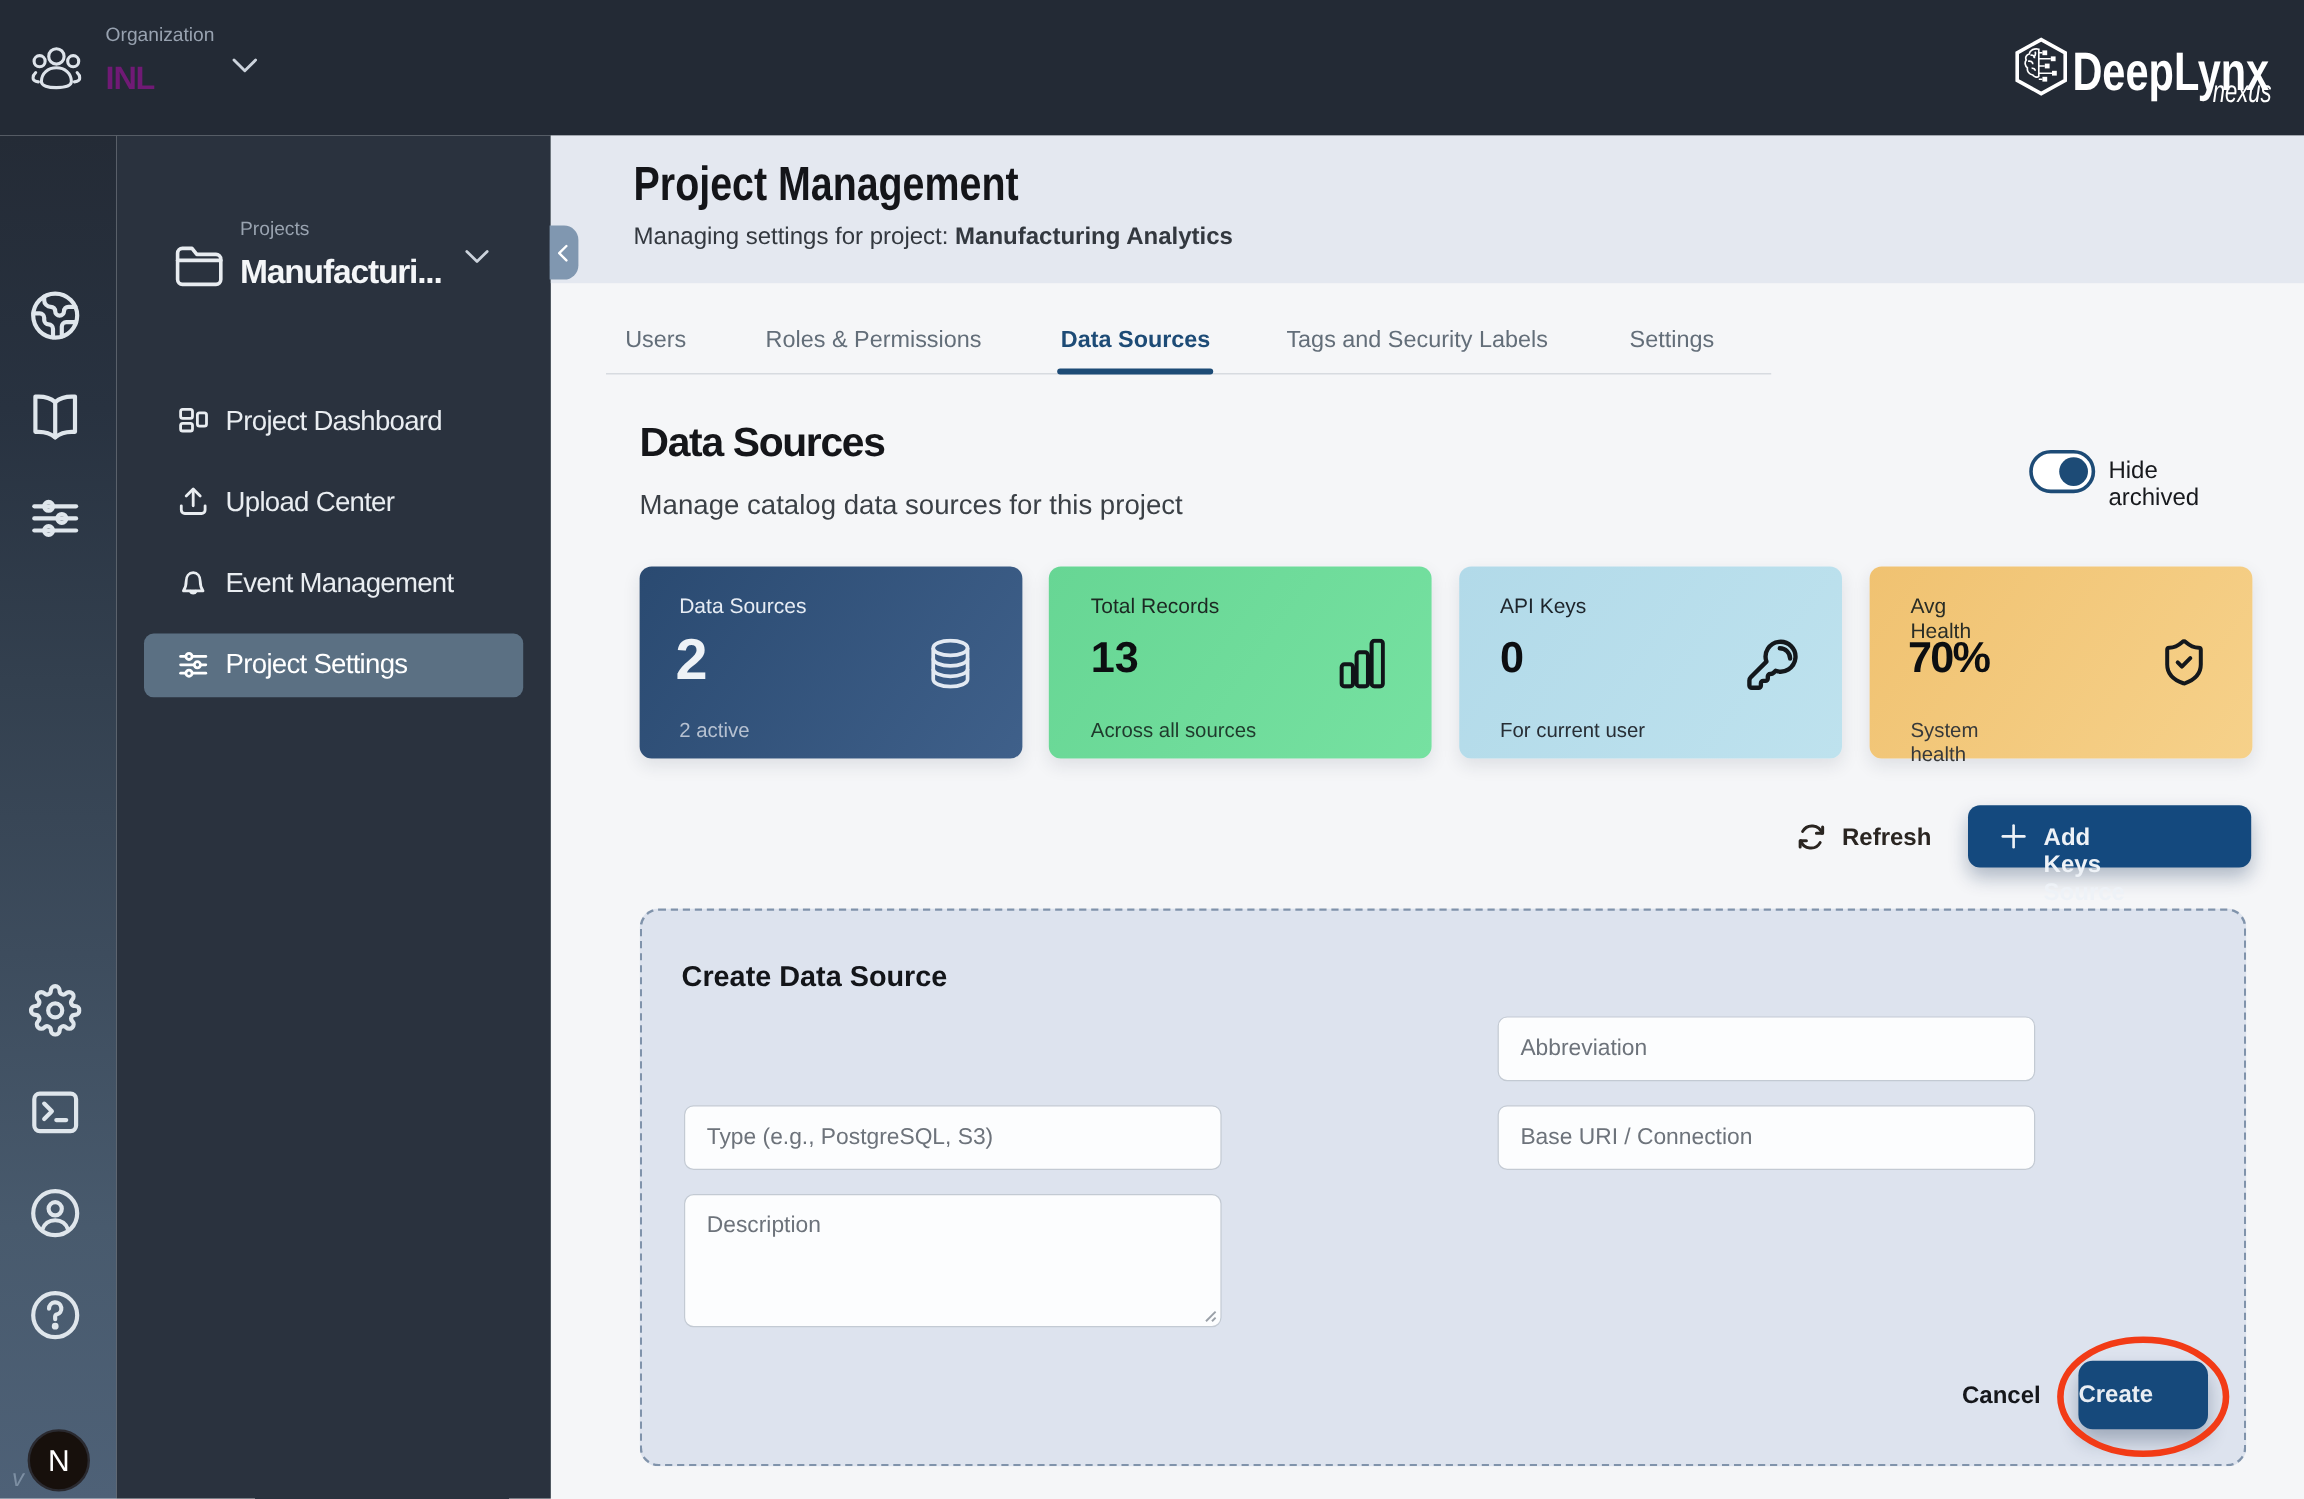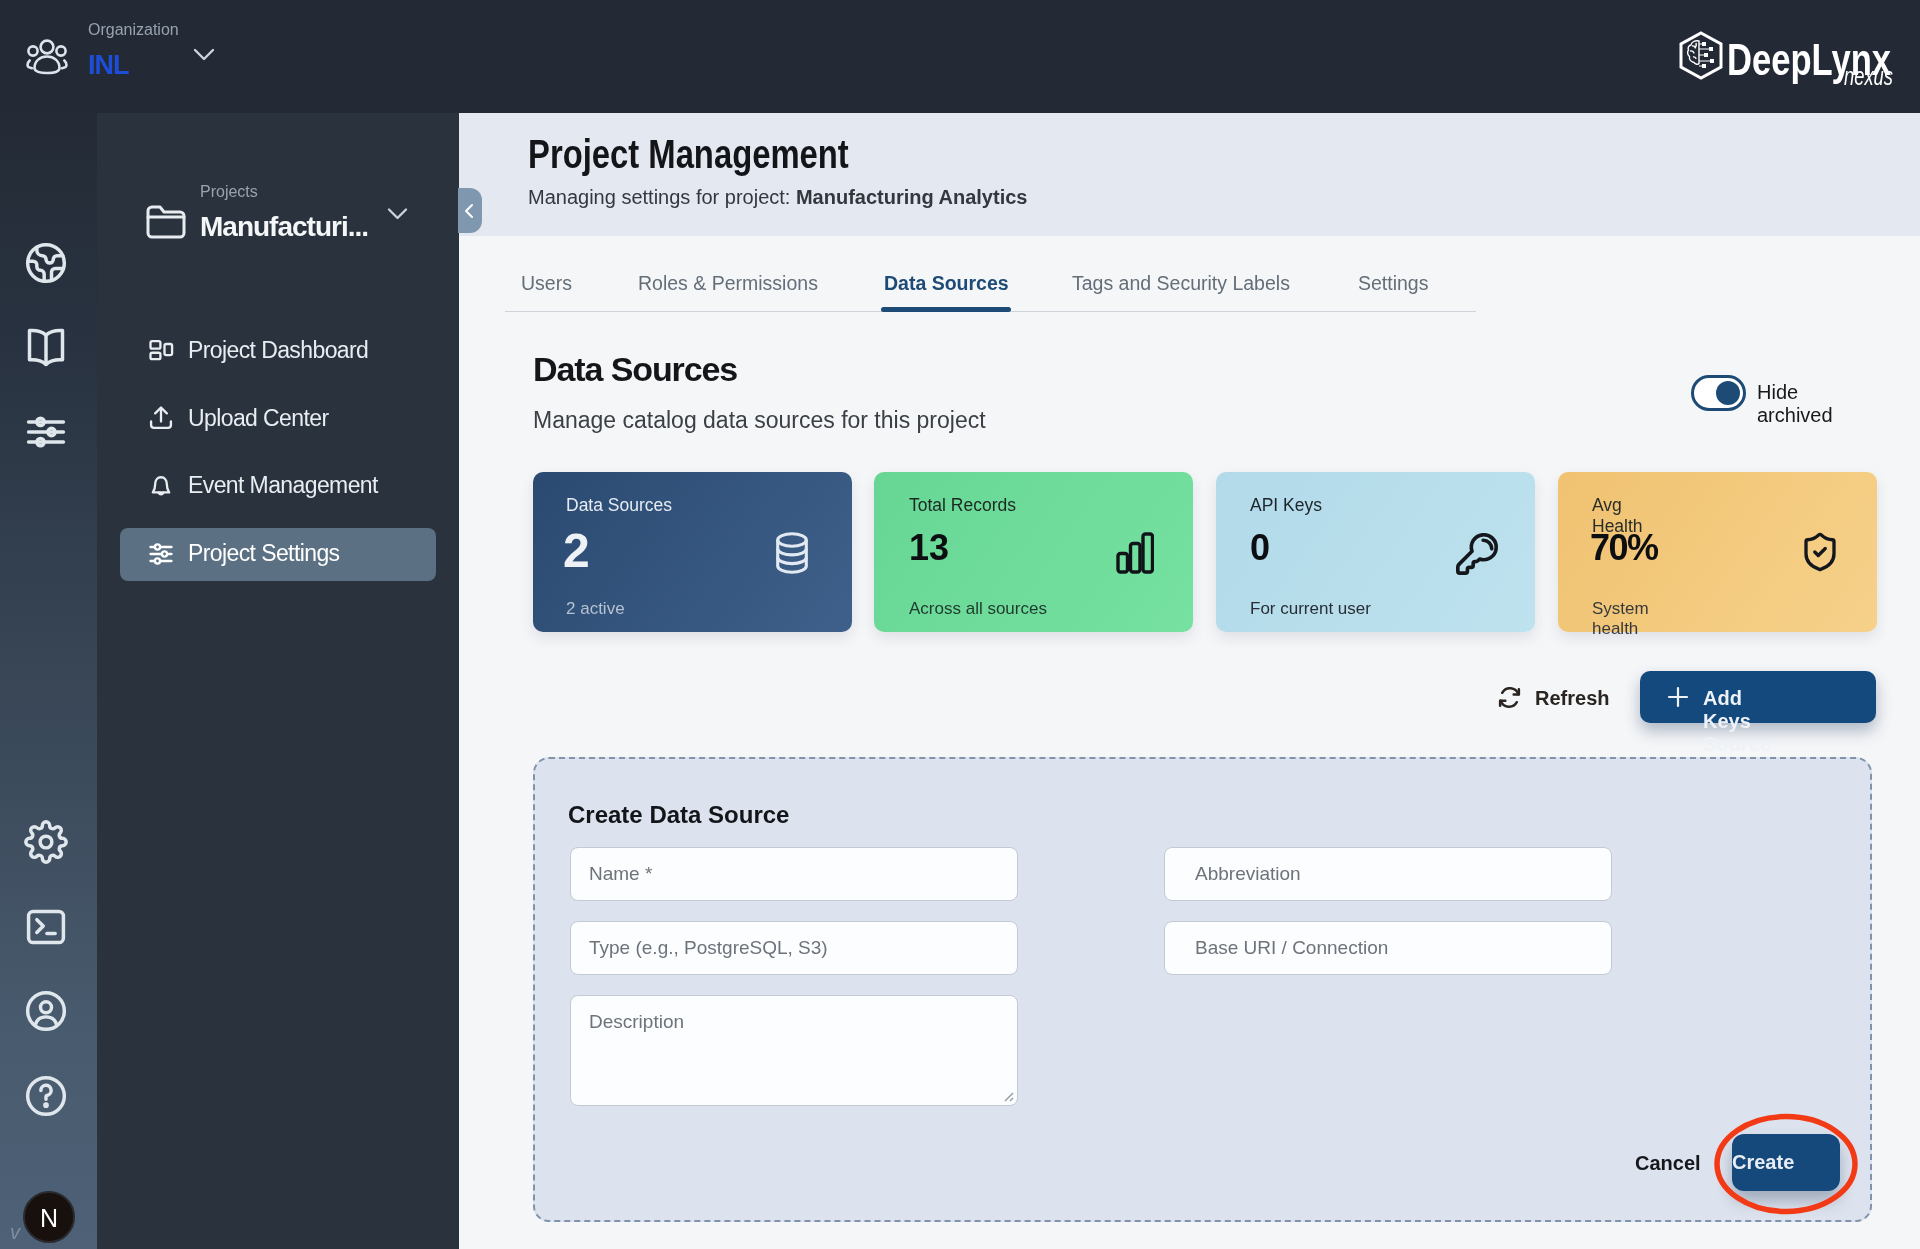--- a/index.html
+++ b/index.html
@@ -29,21 +29,21 @@
   .card { top:472px; width:319px; height:160px; border-radius:10px; box-shadow:0 6px 14px rgba(30,40,60,.10); }
   .clabel { top:495px; font-size:17.5px; }
   .cnum { font-weight:bold; line-height:1; }
   .csub { top:599px; font-size:17px; }
   
   #panel { left:533px; top:757px; width:1339px; height:465px; border-radius:16px;
      background:#dde3ee; border:2px dashed #8093ab; }
   .field { background:#fcfdfe; border:1.5px solid #c3cad3; border-radius:8px;
      color:#6d737b; font-size:19px; }
   .f1 { left:570px; width:448px; height:54px; line-height:52px; padding-left:18px; }
-  .f2 { left:1164px; width:448px; height:54px; line-height:52px; padding-left:30px; }
+  .f2 { left:1248px; width:448px; height:54px; line-height:52px; padding-left:18px; }
   #btncreate { left:1732px; top:1134px; width:108px; height:57px; border-radius:12px; background:#16497b;
      color:#e8edf3; font-weight:bold; font-size:20px; text-align:left; line-height:57px;
      box-shadow:0 10px 16px rgba(20,40,70,.30); }
   #btnadd { left:1640px; top:671px; width:236px; height:52px; border-radius:10px; background:#14497e;
      color:#eef2f7; box-shadow:0 8px 16px rgba(10,40,80,.30); }
 </style>
 </head>
 <body>
 <div id="stage">
   <div class="abs" id="topbar"></div>
@@ -53,21 +53,21 @@
 
   <svg class="abs" style="left:26px;top:36px" width="42" height="40" viewBox="0 0 42 40" fill="none" stroke="#dde3ea" stroke-width="2.6" stroke-linecap="round" stroke-linejoin="round">
     <circle cx="21" cy="11" r="6.4"></circle>
     <circle cx="7" cy="15" r="4.6"></circle>
     <circle cx="35" cy="15" r="4.6"></circle>
     <path d="M8.5 32 C8.5 25 14 20.5 21 20.5 C28 20.5 33.5 25 33.5 32 C33.5 35.5 28 37 21 37 C14 37 8.5 35.5 8.5 32 Z"></path>
     <path d="M3.7 24.5 C2.2 25.8 1.5 27.4 1.5 29 C1.5 30.8 3.5 31.8 6 32.2"></path>
     <path d="M38.3 24.5 C39.8 25.8 40.5 27.4 40.5 29 C40.5 30.8 38.5 31.8 36 32.2"></path>
   </svg>
   <div class="abs" style="left:88px;top:21px;font-size:16px;color:#98a2b0">Organization</div>
-  <div class="abs" style="left:88px;top:50px;font-size:27px;letter-spacing:-1px;font-weight:bold;color:#1d4ed8">INL</div>
+  <div class="abs" style="left:88px;top:50px;font-size:27px;letter-spacing:-1px;font-weight:bold;color:#701a75">INL</div>
   <svg class="abs" style="left:192px;top:46px" width="24" height="17" viewBox="0 0 24 17" fill="none" stroke="#ccd3dc" stroke-width="2.4" stroke-linecap="round" stroke-linejoin="round">
     <path d="M3 4 L12 13 L21 4"></path>
   </svg>
 
   <svg class="abs" style="left:1678px;top:30px" width="218" height="62" viewBox="0 0 218 62">
     <g fill="none" stroke="#ffffff" stroke-width="3">
       <path d="M23 3 L43 14 L43 37 L23 48 L3 37 L3 14 Z"></path>
     </g>
     <g fill="none" stroke="#ffffff" stroke-width="1.4">
       <path d="M21 11 C17 10 13.5 12 13 15 C10.5 15.5 9.5 18 10.5 20 C9 22 9.5 25 11.5 26.5 C11 29.5 13 32 16 32.5 C17.5 34.5 20 34.8 21 33.5 Z"></path>
@@ -235,21 +235,20 @@
   <div class="abs" style="left:1535px;top:687px;font-size:20px;font-weight:bold;color:#2a2521">Refresh</div>
   <div class="abs" id="btnadd"></div>
   <svg class="abs" style="left:1666px;top:685px" width="24" height="24" viewBox="0 0 24 24" fill="none" stroke="#eef2f7" stroke-width="2.2" stroke-linecap="round">
     <path d="M12 3 L12 21"></path>
       <path d="M3 12 L21 12"></path>
   </svg>
   <div class="abs" style="left:1703px;top:687px;font-size:20px;font-weight:bold;color:#eef2f7">Add Keys Source</div>
 
   <div class="abs" id="panel"></div>
   <div class="abs" style="left:568px;top:801px;font-size:24px;font-weight:bold;color:#131519">Create Data Source</div>
-  <div class="abs field f1" style="top:847px">Name *</div>
   <div class="abs field f2" style="top:847px">Abbreviation</div>
   <div class="abs field f1" style="top:921px">Type (e.g., PostgreSQL, S3)</div>
   <div class="abs field f2" style="top:921px">Base URI / Connection</div>
   <div class="abs field f1" style="top:995px;height:111px;line-height:normal;padding-top:15px">Description</div>
   <svg class="abs" style="left:1000px;top:1088px" width="14" height="14" viewBox="0 0 14 14" stroke="#9aa0a8" stroke-width="1.6">
     <path d="M13 5 L5 13"></path>
       <path d="M13 10 L10 13"></path>
   </svg>
   <div class="abs" style="left:1635px;top:1152px;font-size:20px;font-weight:bold;color:#15171b">Cancel</div>
   <div class="abs" id="btncreate">Create</div>

